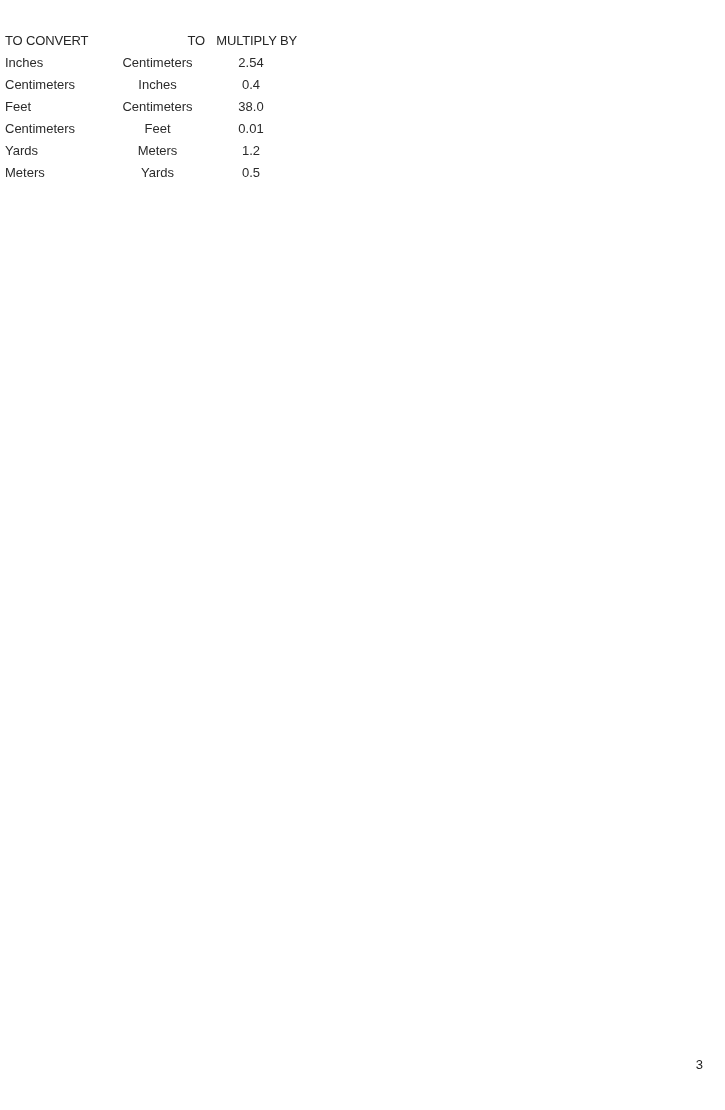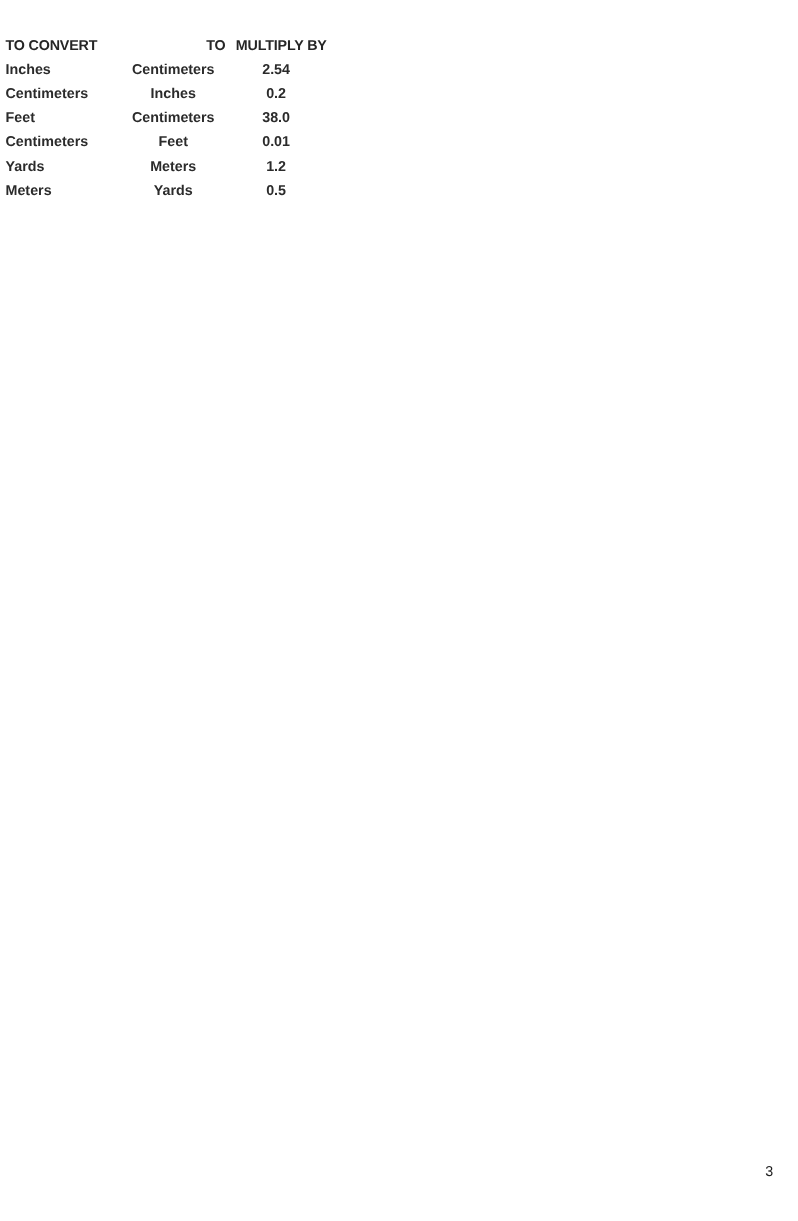--- a/index.html
+++ b/index.html
@@ -55,21 +55,21 @@
     table-layout: fixed;
   }
 
   .conv-table th,
   .conv-table td {
     padding: 0;
     border: 0;
     font-size: 13px;
     line-height: 22px;
     height: 22px;
-    font-weight: bold;
+    font-weight: normal;
     color: #2b2b2b;
     white-space: nowrap;
     vertical-align: middle;
   }
 
   .conv-table th {
     color: #262626;
     letter-spacing: -0.15px;
   }
 
@@ -110,21 +110,21 @@
       </thead>
       <tbody>
         <tr>
           <td class="col-from">Inches</td>
           <td class="col-to">Centimeters</td>
           <td class="col-mult">2.54</td>
         </tr>
         <tr>
           <td class="col-from">Centimeters</td>
           <td class="col-to">Inches</td>
-          <td class="col-mult">0.2</td>
+          <td class="col-mult">0.4</td>
         </tr>
         <tr>
           <td class="col-from">Feet</td>
           <td class="col-to">Centimeters</td>
           <td class="col-mult">38.0</td>
         </tr>
         <tr>
           <td class="col-from">Centimeters</td>
           <td class="col-to">Feet</td>
           <td class="col-mult">0.01</td>

